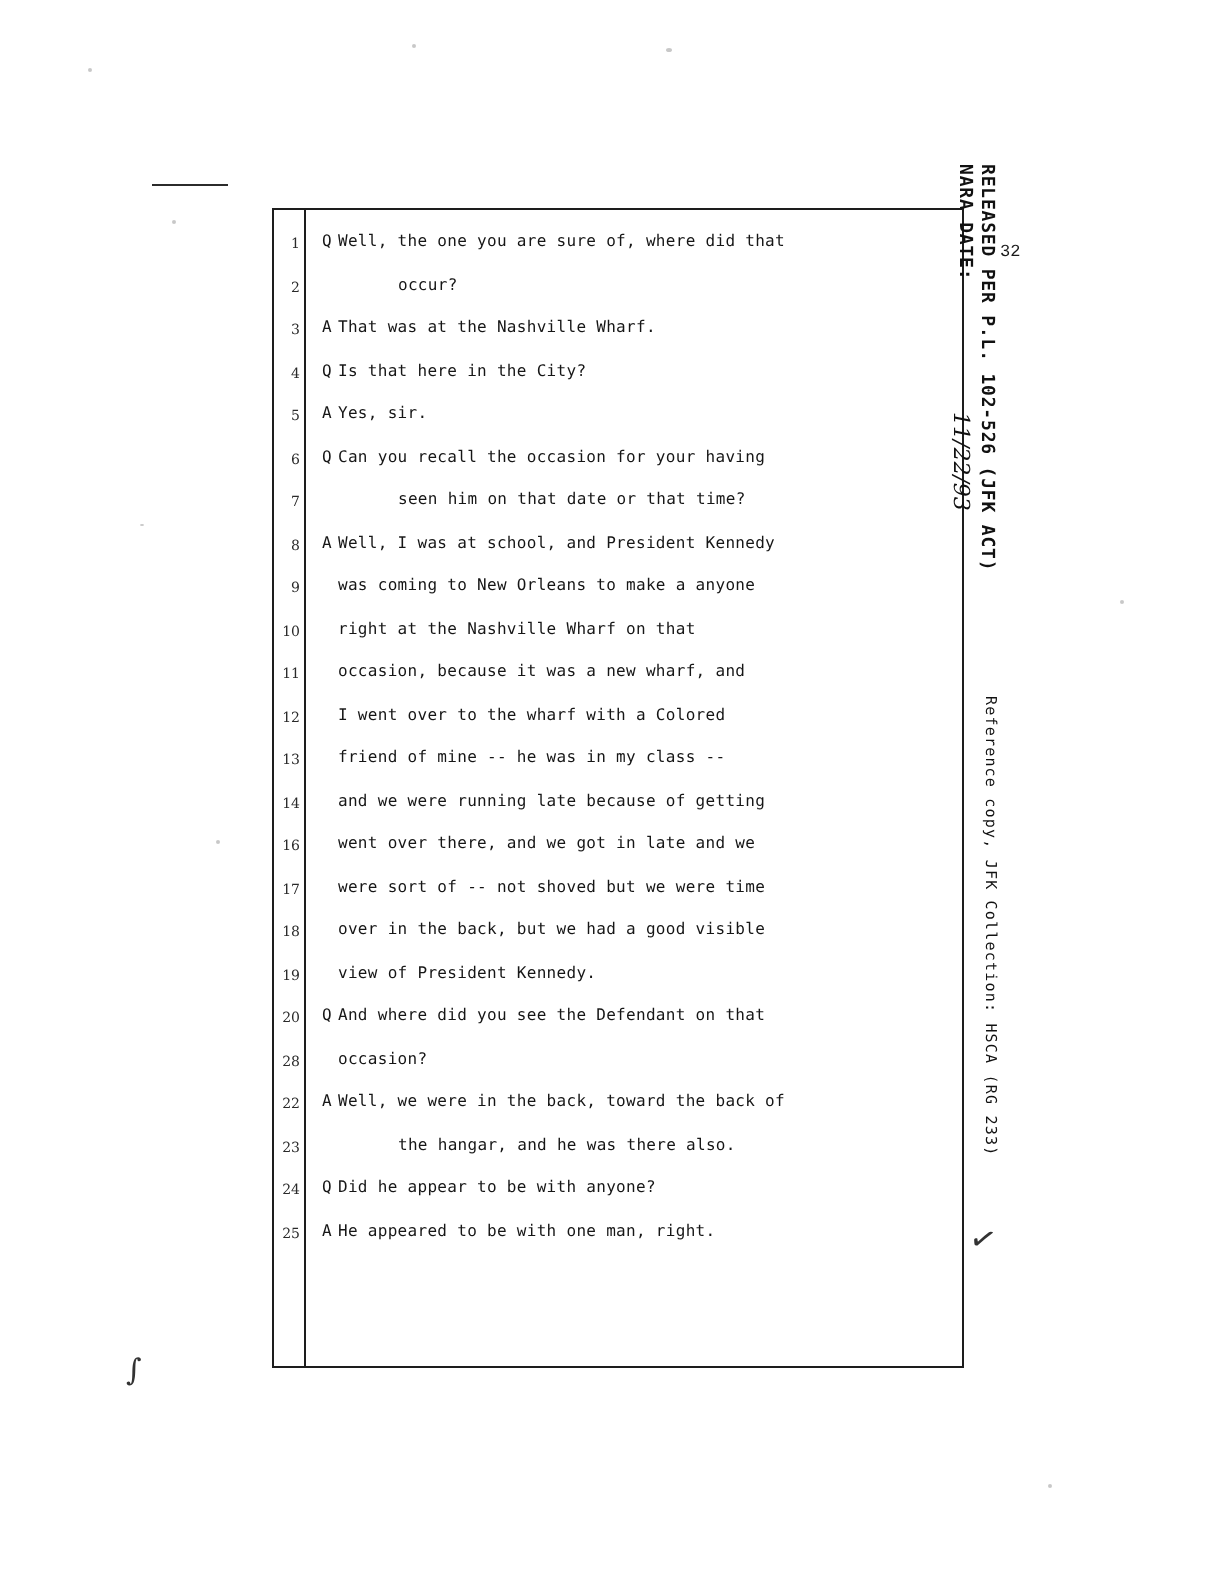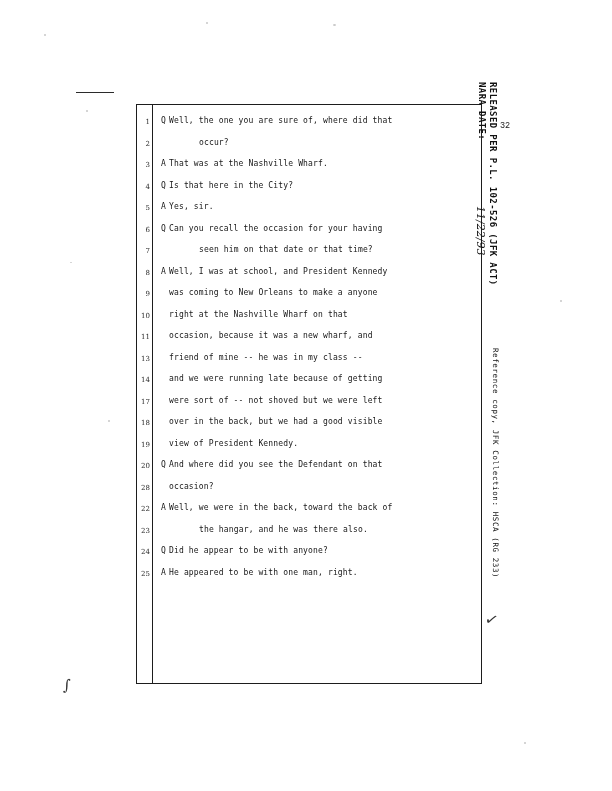--- a/index.html
+++ b/index.html
@@ -275,33 +275,43 @@
         <span class="lnum">10</span>
         <span class="spk"></span>
         <span class="txt">right at the Nashville Wharf on that</span>
       </div>
       <div class="tline">
         <span class="lnum">11</span>
         <span class="spk"></span>
         <span class="txt">occasion, because it was a new wharf, and</span>
       </div>
       <div class="tline">
+        <span class="lnum">12</span>
+        <span class="spk"></span>
+        <span class="txt">I went over to the wharf with a Colored</span>
+      </div>
+      <div class="tline">
         <span class="lnum">13</span>
         <span class="spk"></span>
         <span class="txt">friend of mine -- he was in my class --</span>
       </div>
       <div class="tline">
         <span class="lnum">14</span>
         <span class="spk"></span>
         <span class="txt">and we were running late because of getting</span>
       </div>
       <div class="tline">
+        <span class="lnum">16</span>
+        <span class="spk"></span>
+        <span class="txt">went over there, and we got in late and we</span>
+      </div>
+      <div class="tline">
         <span class="lnum">17</span>
         <span class="spk"></span>
-        <span class="txt">were sort of -- not shoved but we were left</span>
+        <span class="txt">were sort of -- not shoved but we were time</span>
       </div>
       <div class="tline">
         <span class="lnum">18</span>
         <span class="spk"></span>
         <span class="txt">over in the back, but we had a good visible</span>
       </div>
       <div class="tline">
         <span class="lnum">19</span>
         <span class="spk"></span>
         <span class="txt">view of President Kennedy.</span>

